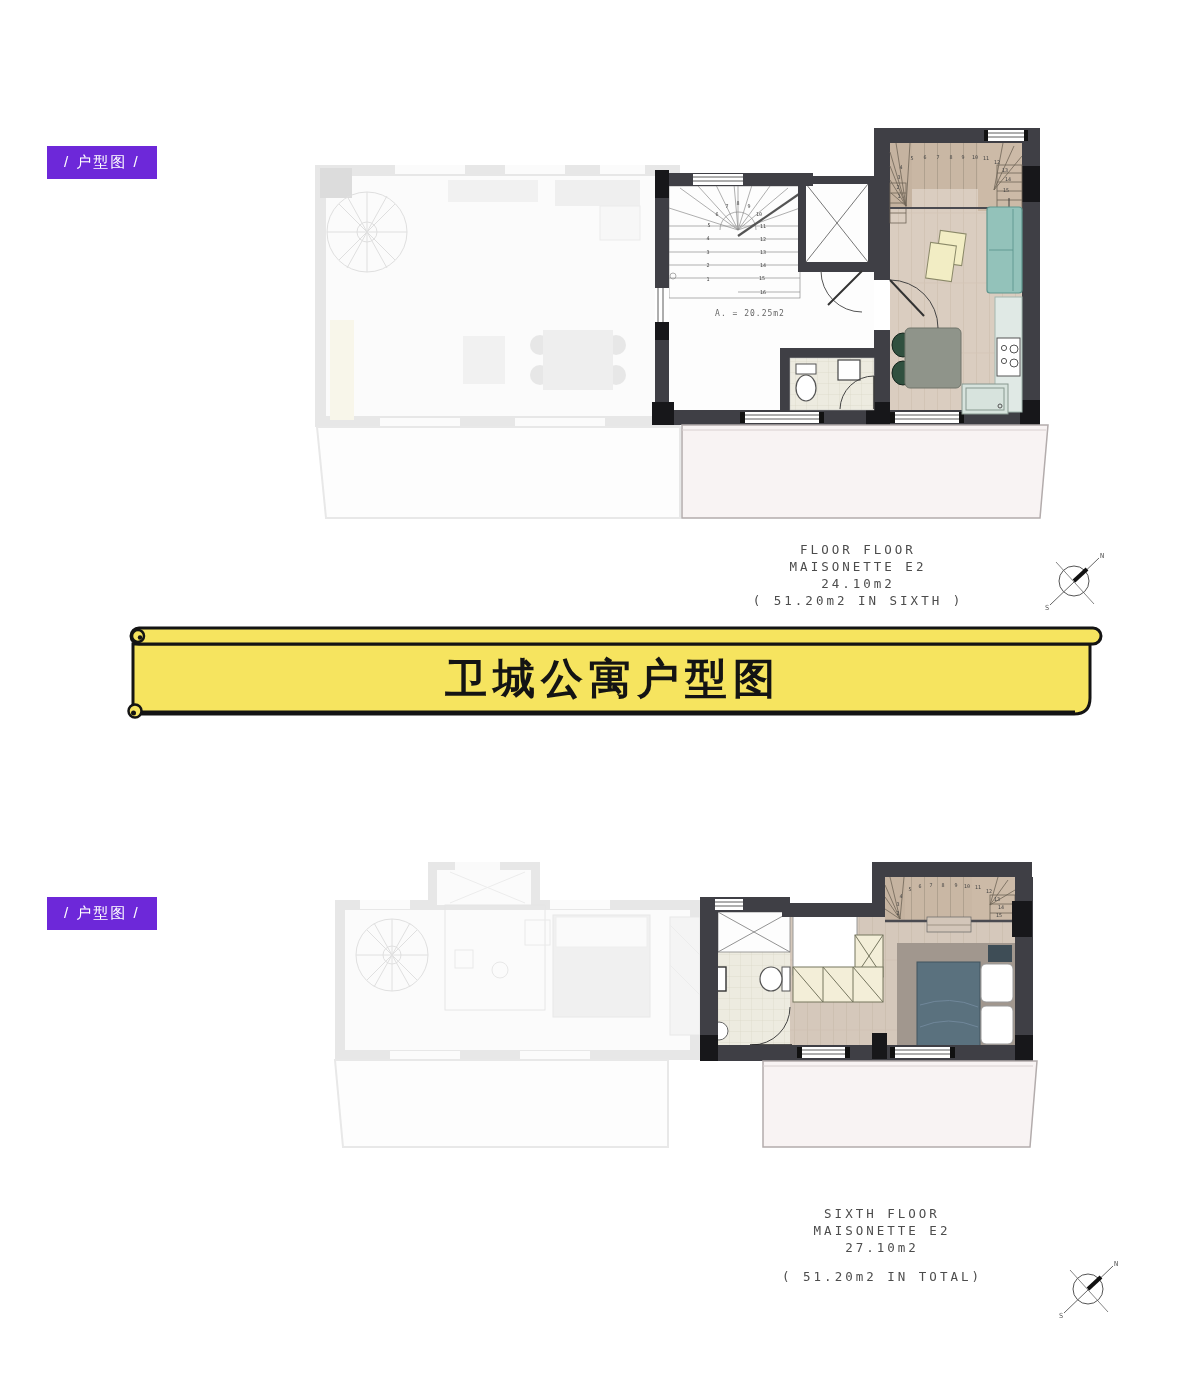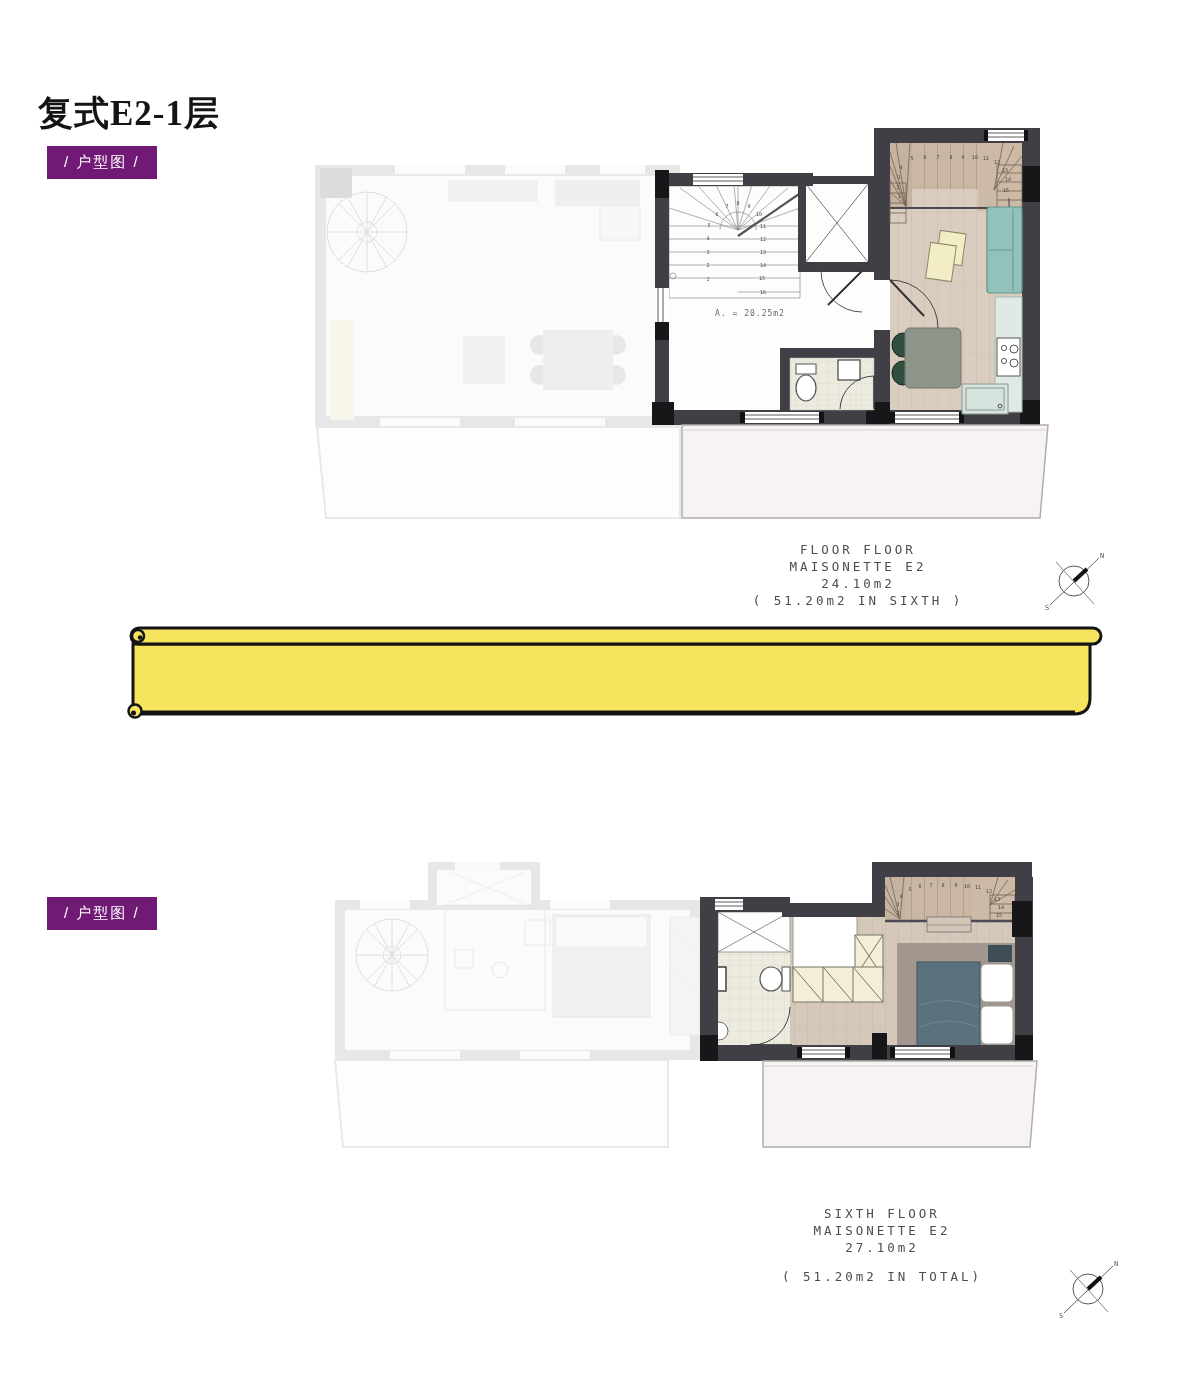--- a/index.html
+++ b/index.html
@@ -2,21 +2,21 @@
 <html><head>
 <meta charset="utf-8">
 <style>
   html,body{margin:0;padding:0;background:#fff;}
   .page{position:relative;width:1200px;height:1386px;background:#ffffff;overflow:hidden;
         font-family:"Liberation Sans",sans-serif;}
   .heading{position:absolute;left:38px;margin:0;font-family:"Liberation Serif",serif;
            font-size:35px;font-weight:700;color:#141414;letter-spacing:1px;white-space:nowrap;}
   .h1{top:90px;}
   .h2{top:850px;}
-  .badge{position:absolute;left:47px;background:#701a75;color:#ffffff;font-size:15px;
+  .badge{position:absolute;left:47px;background:#6d28d9;color:#ffffff;font-size:15px;
          letter-spacing:2px;padding:7px 17px;white-space:nowrap;}
   .badge1{top:146px;}
   .badge2{top:897px;}
   .plan{position:absolute;}
   .plan1{left:300px;top:108px;width:760px;height:424px;}
   .plan2{left:300px;top:855px;width:765px;height:300px;}
   .caption{position:absolute;width:320px;text-align:center;
            font-family:"DejaVu Sans Mono",monospace;font-size:12.5px;letter-spacing:3px;
            color:#4c4c4c;line-height:17px;}
   .caption1{left:698px;top:541px;}
@@ -33,21 +33,20 @@
   .stair-num{font-family:"DejaVu Sans Mono",monospace;font-size:5px;fill:#444;text-anchor:middle;}
   .area-label{font-family:"DejaVu Sans Mono",monospace;font-size:8px;fill:#666;
               letter-spacing:1px;text-anchor:middle;}
   .thinline{stroke:#8c8c8c;stroke-width:0.7;}
 </style>
 </head>
 <body>
 
 <div class="page">
 
-  <h1 class="heading h1">复式E2-1层</h1>
   <div class="badge badge1">/ 户型图 /</div>
 
   <svg id="plan1-svg" class="plan plan1" viewBox="0 0 760 424">
     <defs>
       <pattern id="wood1" width="13" height="70" patternUnits="userSpaceOnUse">
         <rect width="13" height="70" fill="#dacdc0"></rect>
         <line x1="0" y1="0" x2="0" y2="70" stroke="#cabcab" stroke-width="1"></line>
         <line x1="0" y1="35" x2="13" y2="35" stroke="#d2c4b5" stroke-width="0.7"></line>
       </pattern>
       <pattern id="tread1" width="13" height="300" patternUnits="userSpaceOnUse">
@@ -326,20 +325,21 @@
 
   <svg class="banner-svg" viewBox="0 0 990 102">
     <path d="M 15 20 H 972 V 74 Q 972 90 956 90 H 15 Z" stroke="#141414" stroke-width="3" fill="#f6e45f"></path>
     <line x1="15" y1="88.5" x2="957" y2="88.5" stroke="#141414" stroke-width="4"></line>
     <rect x="13" y="4" width="970" height="16" rx="8" stroke="#141414" stroke-width="3" fill="#f6e45f"></rect>
     <circle cx="20" cy="12" r="6" stroke="#141414" stroke-width="2.5" fill="#f6e45f"></circle>
     <circle cx="22" cy="13.5" r="2.2" fill="#141414"></circle>
     <circle cx="17" cy="87" r="6.5" stroke="#141414" stroke-width="2.5" fill="#f6e45f"></circle>
     <circle cx="15.5" cy="89" r="2.5" fill="#141414"></circle>
   </svg>
+  <div class="banner-title">卫城公寓户型图</div>
 
   <div class="badge badge2">/ 户型图 /</div>
 
   <svg id="plan2-svg" class="plan plan2" viewBox="0 0 765 300">
     <defs>
       <pattern id="wood2" width="13" height="70" patternUnits="userSpaceOnUse">
         <rect width="13" height="70" fill="#d5c8bb"></rect>
         <line x1="0" y1="0" x2="0" y2="70" stroke="#c6b8a7" stroke-width="1"></line>
         <line x1="0" y1="35" x2="13" y2="35" stroke="#cec0b1" stroke-width="0.7"></line>
       </pattern>

